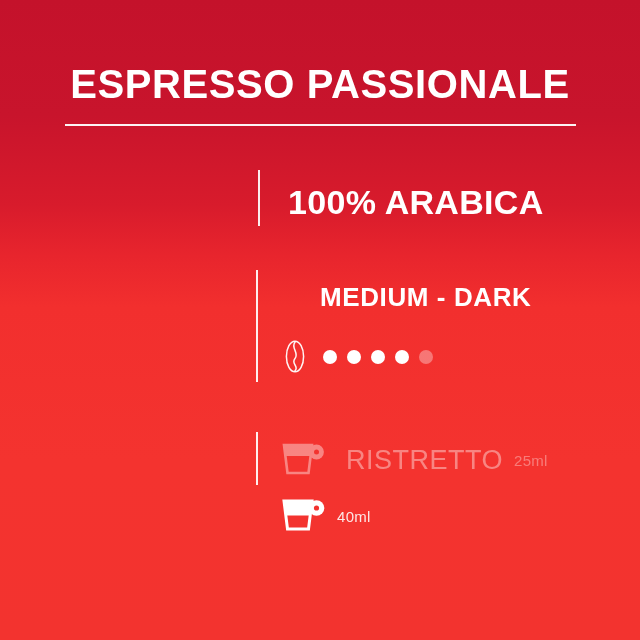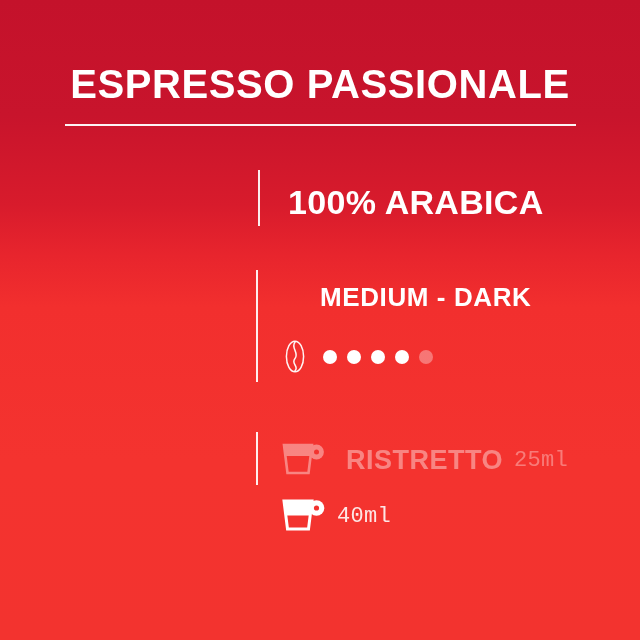--- a/index.html
+++ b/index.html
@@ -77,26 +77,26 @@
   .dot.off { background:#ffffff; opacity:0.34; }
   #idealfor-divider { left:256px; top:432px; height:53px; }
 
   #cups { position:absolute; left:280px; top:432px; }
   .cup-row {
     display:flex; align-items:center;
     height:56px;
   }
   .cup-icon { width:46px; height:38px; flex:0 0 46px; }
   .cup-name {
-    font-size:27px; font-weight:700; letter-spacing:0.5px;
+    font-size:27px; font-weight:400; letter-spacing:0.5px;
     margin-left:20px; white-space:nowrap;
   }
   .cup-vol {
-    font-size:22px; font-weight:300; letter-spacing:0.3px;
-    margin-left:11px; white-space:nowrap;font-family:Liberation Mono, monospace;
+    font-size:15px; font-weight:300; letter-spacing:0.3px;
+    margin-left:11px; white-space:nowrap;
   }
   .cup-row.dim { opacity:0.40; }
   .cup-row.active .cup-name { color:#ffffff; }
   .cup-row .cup-vol { opacity:0.88; }
 </style>
 </head>
 <body>
 
 <div id="card">
 

